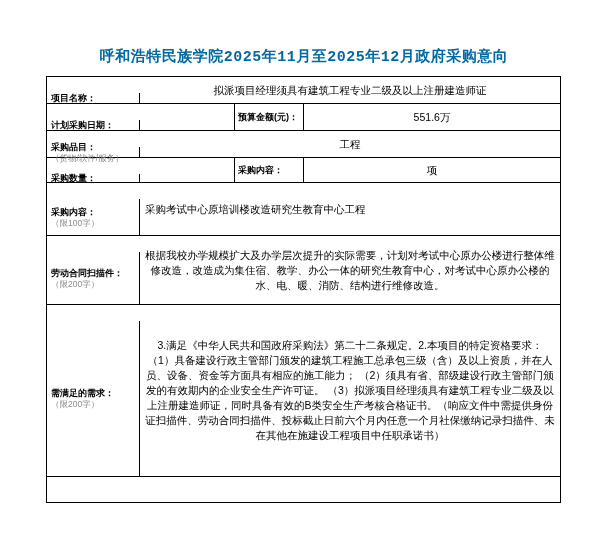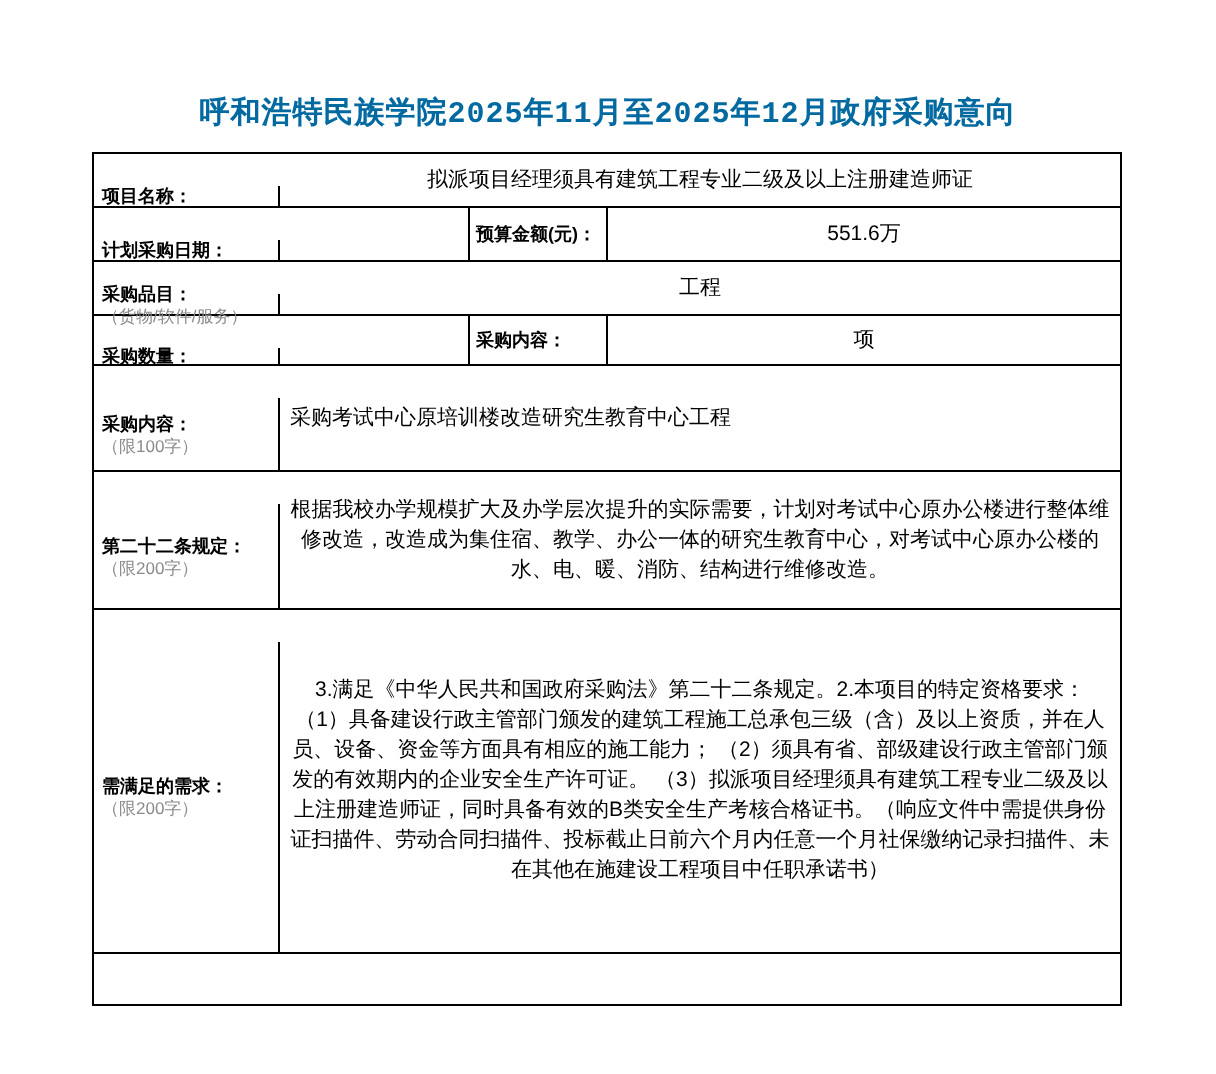--- a/index.html
+++ b/index.html
@@ -126,21 +126,21 @@
     <div class="t-row h53">
       <div class="cell label-cell">
         <span>采购内容：</span>
         <span class="sub-label">（限100字）</span>
       </div>
       <div class="cell value-cell value-left">采购考试中心原培训楼改造研究生教育中心工程</div>
     </div>
 
     <div class="t-row h69">
       <div class="cell label-cell">
-        <span>第二十二条规定：</span>
+        <span>劳动合同扫描件：</span>
         <span class="sub-label">（限200字）</span>
       </div>
       <div class="cell value-cell">根据我校办学规模扩大及办学层次提升的实际需要，计划对考试中心原办公楼进行整体维修改造，改造成为集住宿、教学、办公一体的研究生教育中心，对考试中心原办公楼的水、电、暖、消防、结构进行维修改造。</div>
     </div>
 
     <div class="t-row h172">
       <div class="cell label-cell">
         <span>需满足的需求：</span>
         <span class="sub-label">（限200字）</span>
       </div>

